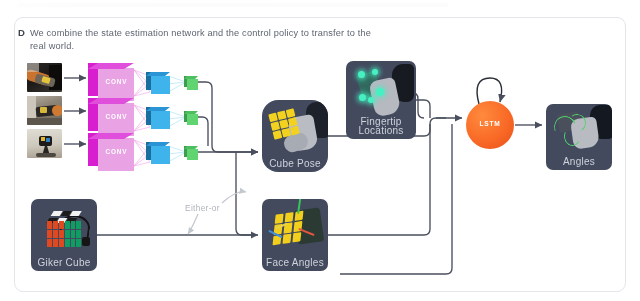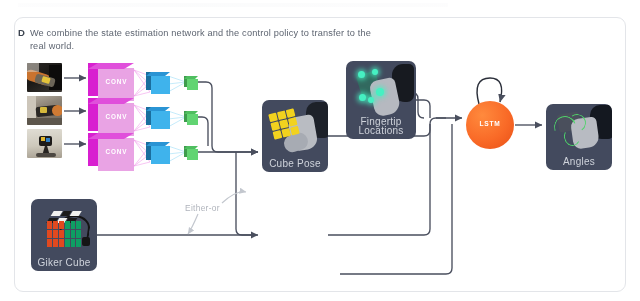--- a/index.html
+++ b/index.html
@@ -91,21 +91,21 @@
   .gr1{left:184px;top:76px;}
   .gr2{left:184px;top:111px;}
   .gr3{left:184px;top:146px;}
 
   
   .node{position:absolute;border-radius:7px;background:#434a5e;overflow:hidden;}
   .node .img{position:absolute;left:0;top:0;right:0;bottom:0;}
   .node .cap{position:absolute;left:0;right:0;bottom:4px;text-align:center;
     font-size:10px;color:#cfd3db;letter-spacing:.25px;line-height:9px;}
 
-  .n-cube{left:262px;top:100px;width:66px;height:72px;}
+  .n-cube{left:262px;top:100px;width:66px;height:72px;border-radius:16px;}
   .n-finger{left:346px;top:61px;width:70px;height:78px;}
   .n-face{left:262px;top:199px;width:66px;height:72px;}
   .n-giker{left:31px;top:199px;width:66px;height:72px;}
   .n-actions{left:546px;top:104px;width:66px;height:66px;}
 
   .blob{position:absolute;}
 
   
   .cp-hand{left:28px;top:16px;width:26px;height:34px;background:#b9bcc2;
     border-radius:9px 5px 11px 8px;transform:rotate(-10deg);}
@@ -389,20 +389,41 @@
       <div class="blob fg-hand"></div>
       <div class="dot fd1"></div>
         <div class="dot fd2"></div>
         <div class="dot fd3"></div>
       <div class="dot fd4"></div>
         <div class="dot fd5"></div>
     </div>
     <div class="cap">Fingertip Locations</div>
   </div>
 
+  <div class="node n-face">
+    <div class="img">
+      <div class="blob fa-dark"></div>
+      <div class="blob fa-cube">
+          <span></span>
+          <span></span>
+          <span></span>
+          <span></span>
+          <span></span>
+          <span></span>
+          <span></span>
+          <span></span>
+          <span></span>
+        </div>
+      <div class="ax ax-g"></div>
+        <div class="ax ax-r"></div>
+        <div class="ax ax-b"></div>
+        <div class="ax ax-y"></div>
+    </div>
+    <div class="cap">Face Angles</div>
+  </div>
 
   <div class="node n-giker">
     <div class="img">
       <div class="blob gk-cube">
         <div class="gk-cable"></div>
         <div class="gk-top">
             <span></span>
             <span class="k"></span>
             <span></span>
             <span class="k"></span>

